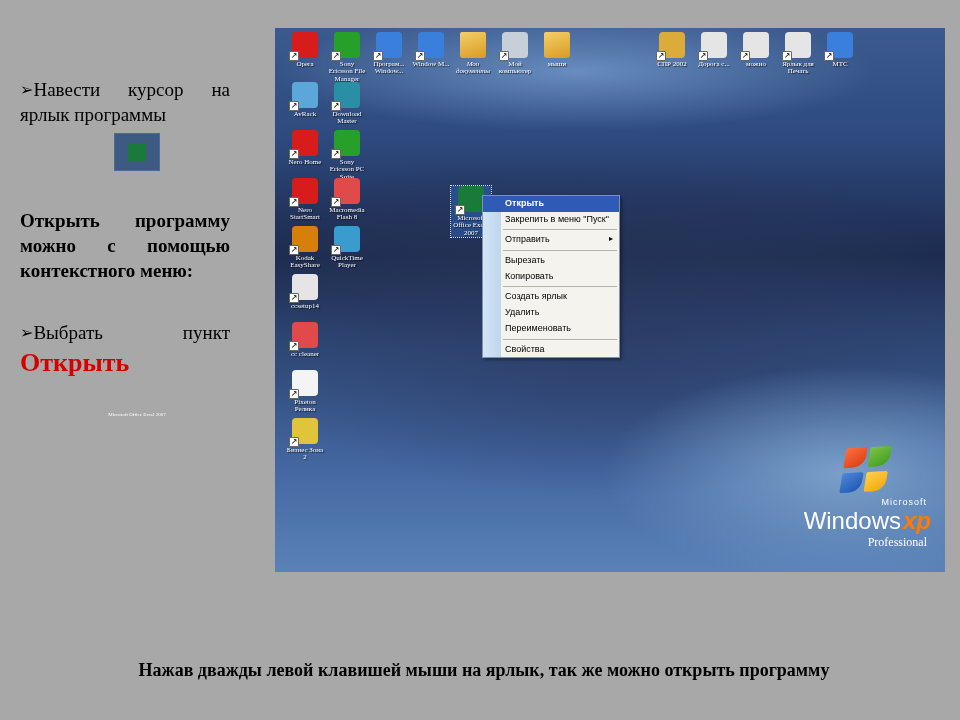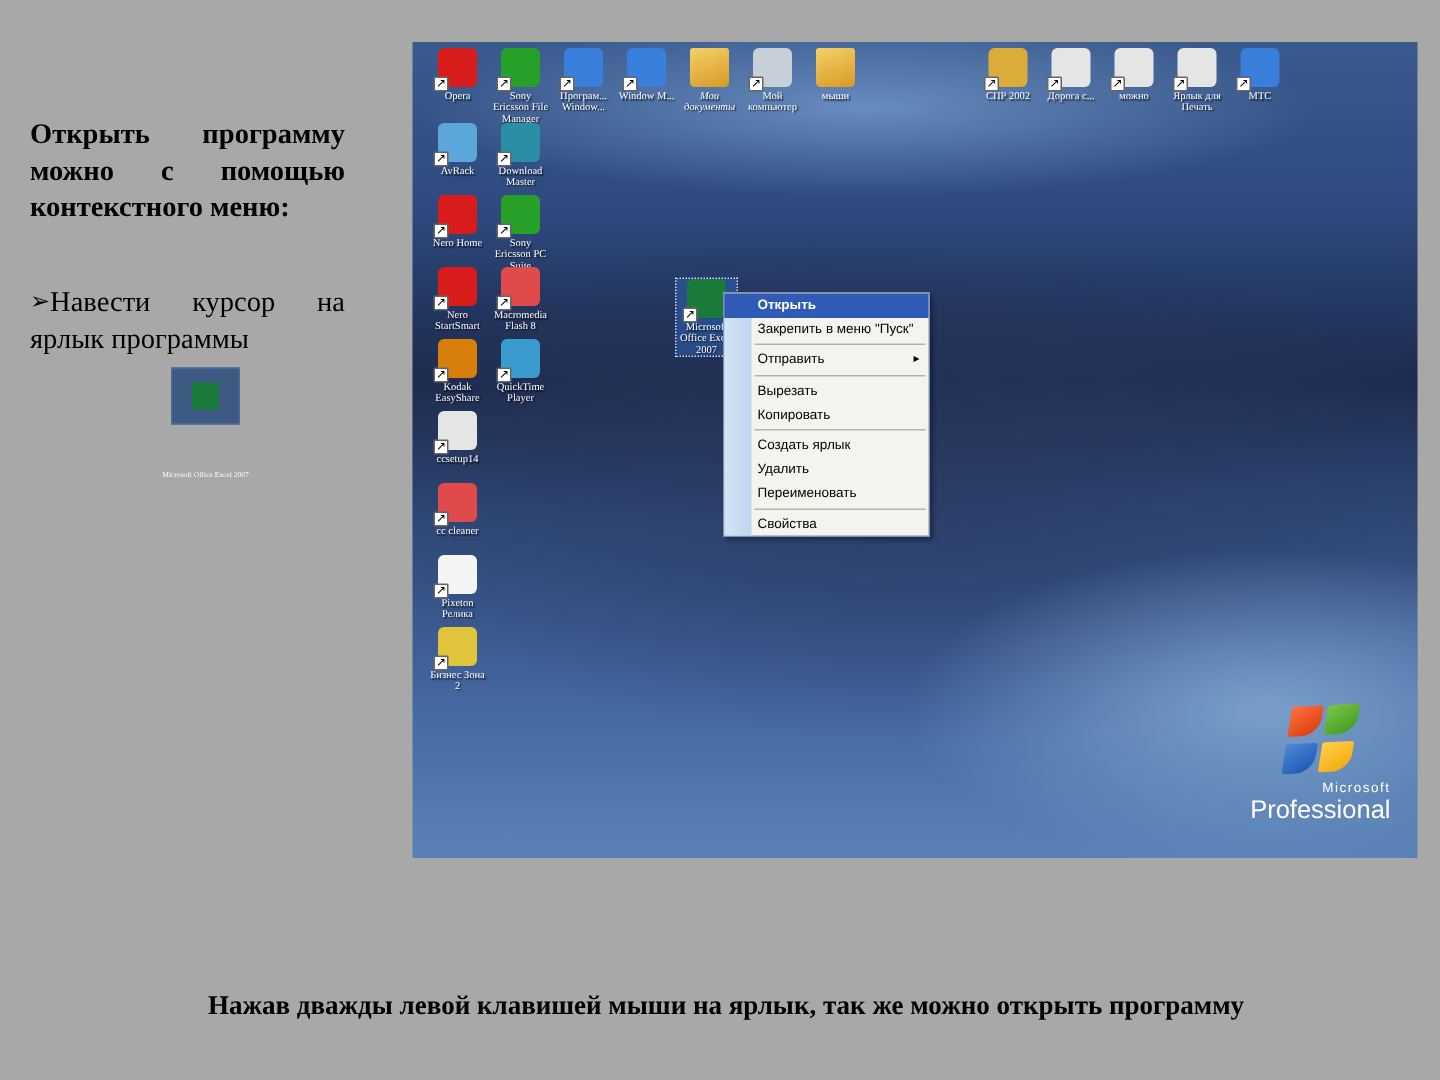--- a/index.html
+++ b/index.html
@@ -64,34 +64,39 @@
   .xp-flag { display:flex; flex-wrap:wrap; width:48px; height:46px; gap:3px;
              transform:skewX(-12deg) rotate(-3deg); margin:0 auto 4px; }
   .xp-flag span { width:21px; height:20px; border-radius:2px 2px 12px 2px; }
   .xp-flag .r { background:linear-gradient(145deg,#ff7043,#d83a0a); }
   .xp-flag .g { background:linear-gradient(145deg,#7cc54a,#3c9a1a); }
   .xp-flag .b { background:linear-gradient(145deg,#4f88d8,#1954b0); }
   .xp-flag .y { background:linear-gradient(145deg,#ffd24a,#f2a40a); }
   .xp-txt1 { font-size:9px; letter-spacing:1px; text-align:right; margin-right:4px; }
   .xp-txt2 { font-size:24px; font-weight:normal; display:flex; align-items:baseline; }
   .xp-txt2 .xp { color:#ff7a00; font-style:italic; font-weight:bold; margin-left:2px; }
-  .xp-txt3 { font-size:17px; text-align:right; margin-right:4px; }
+  .xp-txt3 { font-size:12px; text-align:right; margin-right:4px;font-family:Liberation Serif, serif; }
 </style>
 </head>
 <body>
 
 <div class="instructions">
-  <div class="instr-block">
-    <div class="instr-title">Открыть программу можно с помощью контекстного меню:</div>
-  </div>
   <div class="instr-block">
     <div class="instr-step"><span class="arrow">➢</span><span>Навести курсор на ярлык  программы</span></div>
     <div class="instr-icon">
       <div class="ic"></div>
       <span class="lbl">Microsoft Office Excel 2007</span>
+    </div>
+  </div>
+  <div class="instr-block">
+    <div class="instr-title">Открыть программу можно с помощью контекстного меню:</div>
+  </div>
+  <div class="instr-block">
+    <div class="instr-step"><span class="arrow">➢</span><span>Выбрать пункт</span>
+      <span class="instr-open">Открыть</span>
     </div>
   </div>
 </div>
 
 <div class="footer-line">Нажав дважды левой клавишей мыши на ярлык, так же можно открыть программу</div>
 
 <div class="desktop">
   <div class="d-icons" id="d-icons">
       <div class="d-icon" style="left: 10px; top: 4px;">
         <div class="ic-box" style="background: rgb(216, 27, 27);">
@@ -259,15 +264,19 @@
   </div>
 
   <div class="xp-logo">
     <div class="xp-flag">
       <span class="r"></span>
         <span class="g"></span>
         <span class="b"></span>
         <span class="y"></span>
     </div>
     <div class="xp-txt1">Microsoft</div>
+    <div class="xp-txt2">
+      <span>Windows</span>
+      <span class="xp">xp</span>
+    </div>
     <div class="xp-txt3">Professional</div>
   </div>
 </div>
 
 </body></html>

